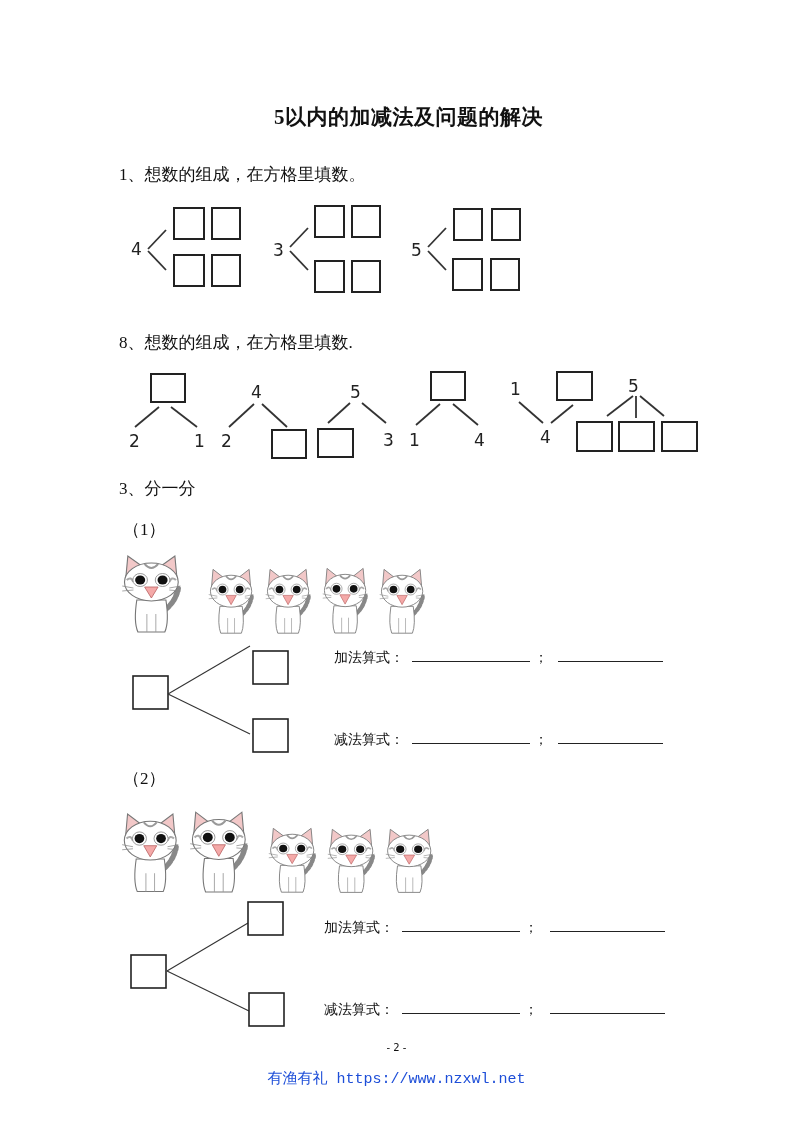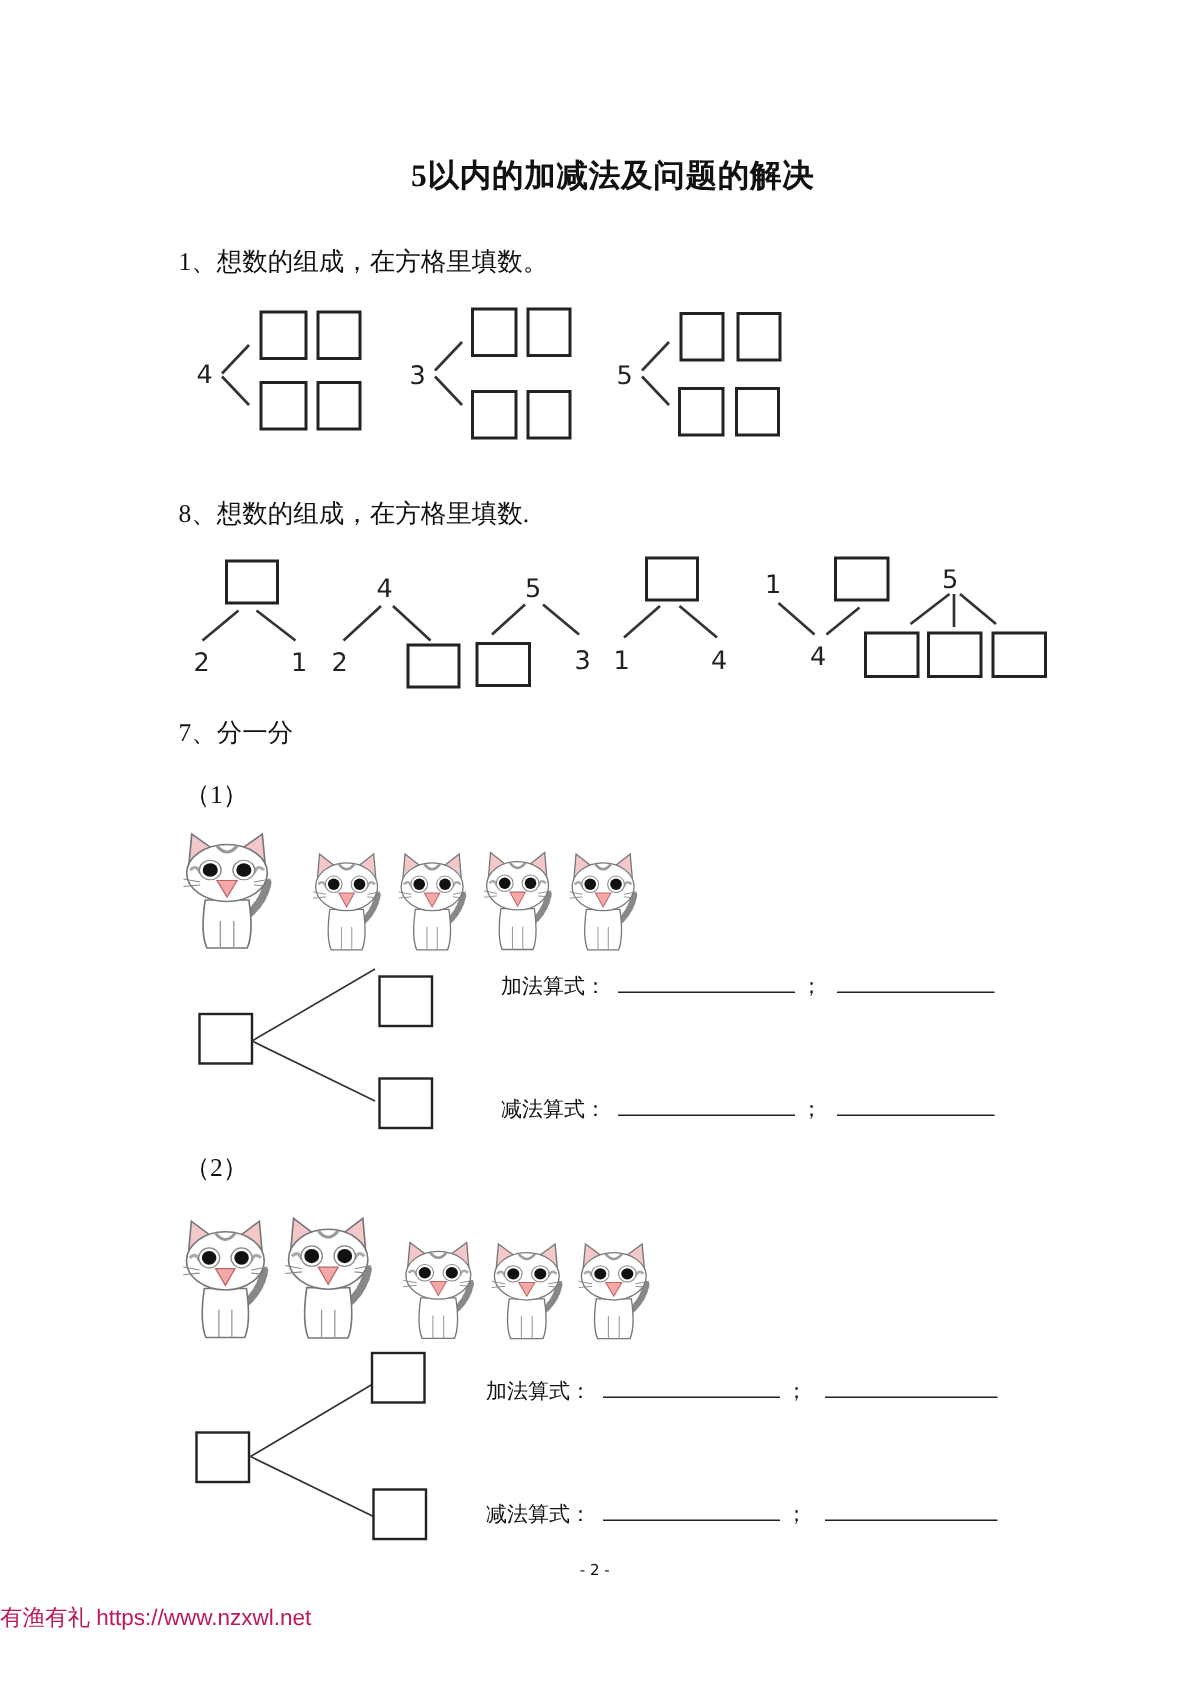--- a/index.html
+++ b/index.html
@@ -11,21 +11,21 @@
   .sub { font-size: 17px; left: 123px; }
   svg.fig { position: absolute; left: 0; top: 0; }
   .box { fill: #fff; stroke: #222; stroke-width: 2; }
   .box-thin { fill: #fff; stroke: #222; stroke-width: 1.6; }
   .ln { stroke: #333; stroke-width: 1.8; fill: none; }
   .ln-thin { stroke: #333; stroke-width: 1.1; fill: none; }
   .num { font-family: "DejaVu Sans", sans-serif; font-size: 17px; fill: #222; }
   .formula { font-size: 14px; }
   .formula .blank { display: inline-block; border-bottom: 1.3px solid #222; height: 16px; vertical-align: baseline; }
   .page-num { left: 0; width: 793px; top: 1042px; text-align: center; font-size: 10px; font-family: "DejaVu Sans", sans-serif; }
-  .footer { left: 0; width: 793px; top: 1069px; font-size: 15px; color: #be185d; font-family: Liberation Sans, sans-serif; }
+  .footer { left: 0; width: 793px; top: 1069px; text-align: center; font-size: 15px; color: #1d4ed8; font-family: Liberation Mono, monospace; }
 </style>
 </head>
 <body>
 
 <div class="abs title">5以内的加减法及问题的解决</div>
 
 <div class="abs q" style="top:147px;margin-top:16px;">1、想数的组成，在方格里填数。</div>
 
 <svg class="fig" width="793" height="1122">
 
@@ -168,21 +168,21 @@
     <use href="#cat" transform="translate(120,810) scale(1.08,1.02)"></use>
     <use href="#cat" transform="translate(188,808) scale(1.10,1.05)"></use>
     <use href="#cat" transform="translate(267,825) scale(0.90,0.84)"></use>
     <use href="#cat" transform="translate(326,826) scale(0.90,0.83)"></use>
     <use href="#cat" transform="translate(384,826) scale(0.90,0.83)"></use>
   </g>
 </svg>
 
 <div class="abs q" style="top:331px;">8、想数的组成，在方格里填数.</div>
 
-<div class="abs q" style="top:477px;">7、分一分</div>
+<div class="abs q" style="top:477px;">3、分一分</div>
 <div class="abs sub" style="top:518px;">（1）</div>
 <div class="abs sub" style="top:767px;">（2）</div>
 
 <div class="abs formula" style="left:334px; top:645px;">
   <span>加法算式：</span><span class="blank" style="width:118px; margin-left:8px;"></span><span style="margin:0 10px 0 4px;">；</span><span class="blank" style="width:105px;"></span>
 </div>
 <div class="abs formula" style="left:334px; top:727px;">
   <span>减法算式：</span><span class="blank" style="width:118px; margin-left:8px;"></span><span style="margin:0 10px 0 4px;">；</span><span class="blank" style="width:105px;"></span>
 </div>
 

